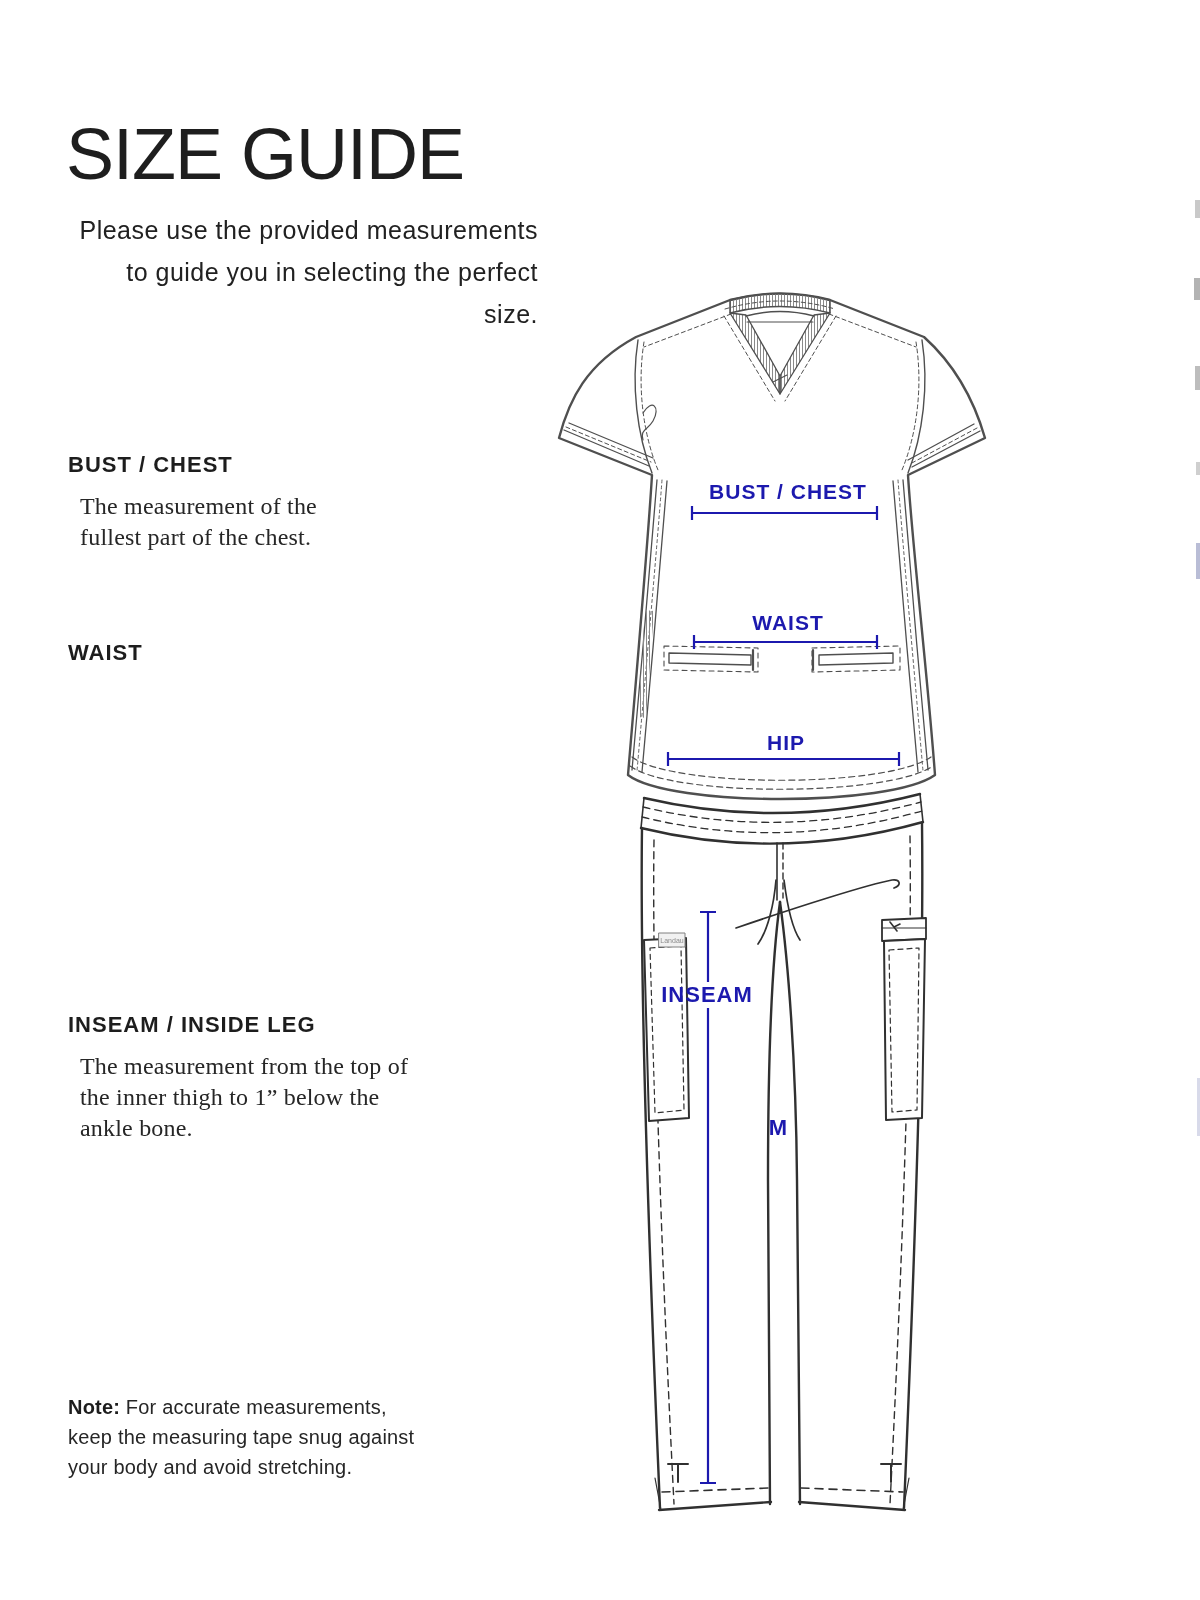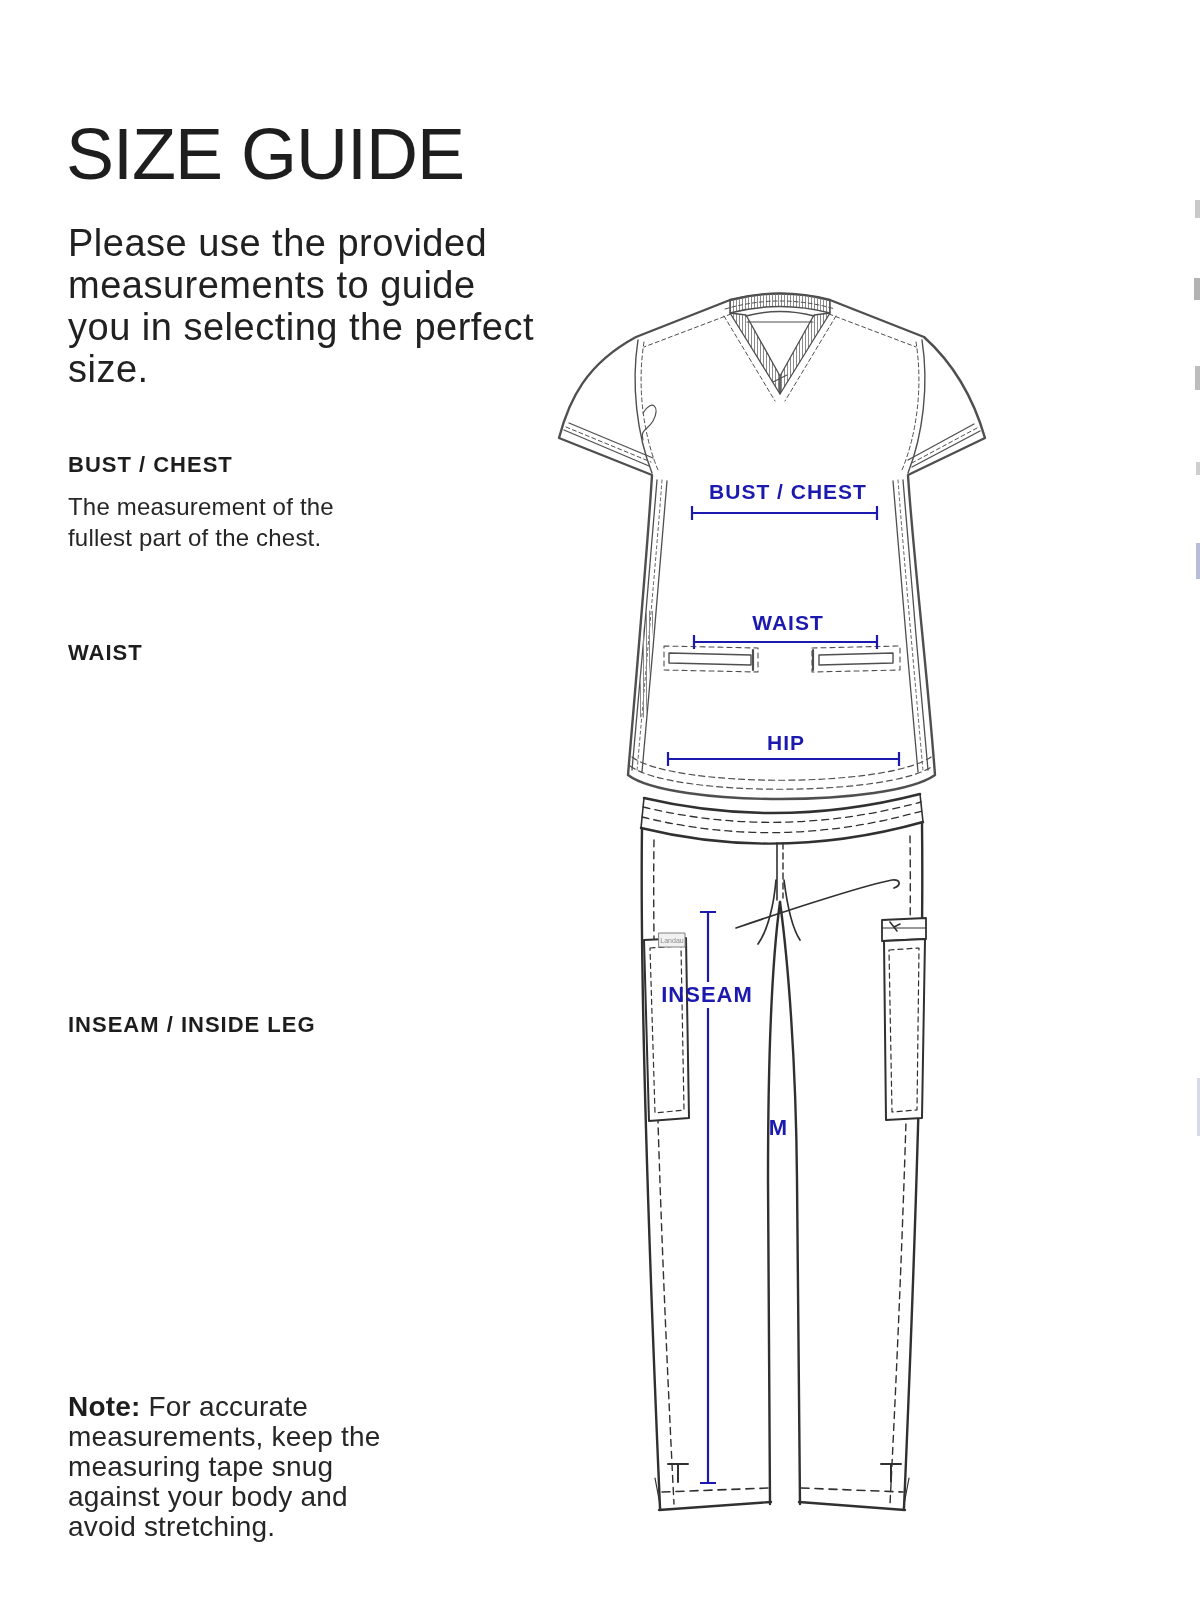--- a/index.html
+++ b/index.html
@@ -7,34 +7,34 @@
     width:1200px;height:1600px;position:relative;overflow:hidden;
     background:#ffffff;color:#222;
     font-family:"Liberation Sans","DejaVu Sans",sans-serif;
   }
   .page-title{
     position:absolute;left:66px;top:72px;
     font-size:72px;font-weight:400;letter-spacing:-1px;line-height:68px;color:#1e1e1e;
   }
   .intro{
     position:absolute;left:68px;top:184px;width:470px;
-    font-size:38px;line-height:42px;letter-spacing:.5px;color:#212121;
+    font-size:25px;line-height:42px;letter-spacing:.5px;color:#212121;text-align:right;
   }
   .section{position:absolute;left:68px;}
   .section h2{
     margin:0 0 13px 0;font-size:22px;font-weight:700;letter-spacing:1px;color:#1d1d1d;
   }
-  .section p{margin:0;font-size:24px;line-height:31px;letter-spacing:.2px;color:#262626;}
+  .section p{margin:12px;font-size:24px;line-height:31px;letter-spacing:.2px;color:#262626;font-family:Liberation Serif, serif;}
   #sec-bust{top:452px}   #sec-bust p{width:300px}
   #sec-waist{top:640px}  #sec-waist p{width:320px}
   #sec-hips{top:830px}   #sec-hips p{width:380px}
   #sec-inseam{top:1012px}#sec-inseam p{width:330px}
   .note{
     position:absolute;left:68px;top:1392px;width:350px;margin:0;
-    font-size:28px;line-height:30px;letter-spacing:.2px;color:#262626;
+    font-size:20px;line-height:30px;letter-spacing:.2px;color:#262626;
   }
   .note b{font-weight:700;color:#1d1d1d}
   .diagram{position:absolute;left:540px;top:280px;width:460px;height:1260px;}
   .edge-frag{position:absolute;}
   svg text.blue-label{
     fill:#1c19ae;font-weight:700;
     font-family:"Liberation Sans","DejaVu Sans",sans-serif;
   }
 </style>
 </head>
@@ -51,20 +51,21 @@
 
 <div class="section" id="sec-waist">
   <h2>WAIST</h2>
 </div>
 
 <div class="section" id="sec-hips">
 </div>
 
 <div class="section" id="sec-inseam">
   <h2>INSEAM / INSIDE LEG</h2>
+  <p>The measurement from the top of the inner thigh to 1” below the ankle bone.</p>
 </div>
 
 <p class="note"><b>Note:</b><span> For accurate measurements, keep the measuring tape snug against your body and avoid stretching.</span></p>
 
 <svg class="diagram" width="460" height="1260" viewBox="0 0 460 1260">
   <defs>
     <pattern id="rib" width="3" height="6" patternUnits="userSpaceOnUse">
       <path d="M1.5,0 V6" stroke="#8a8a8a" stroke-width="1"></path>
     </pattern>
   </defs>

